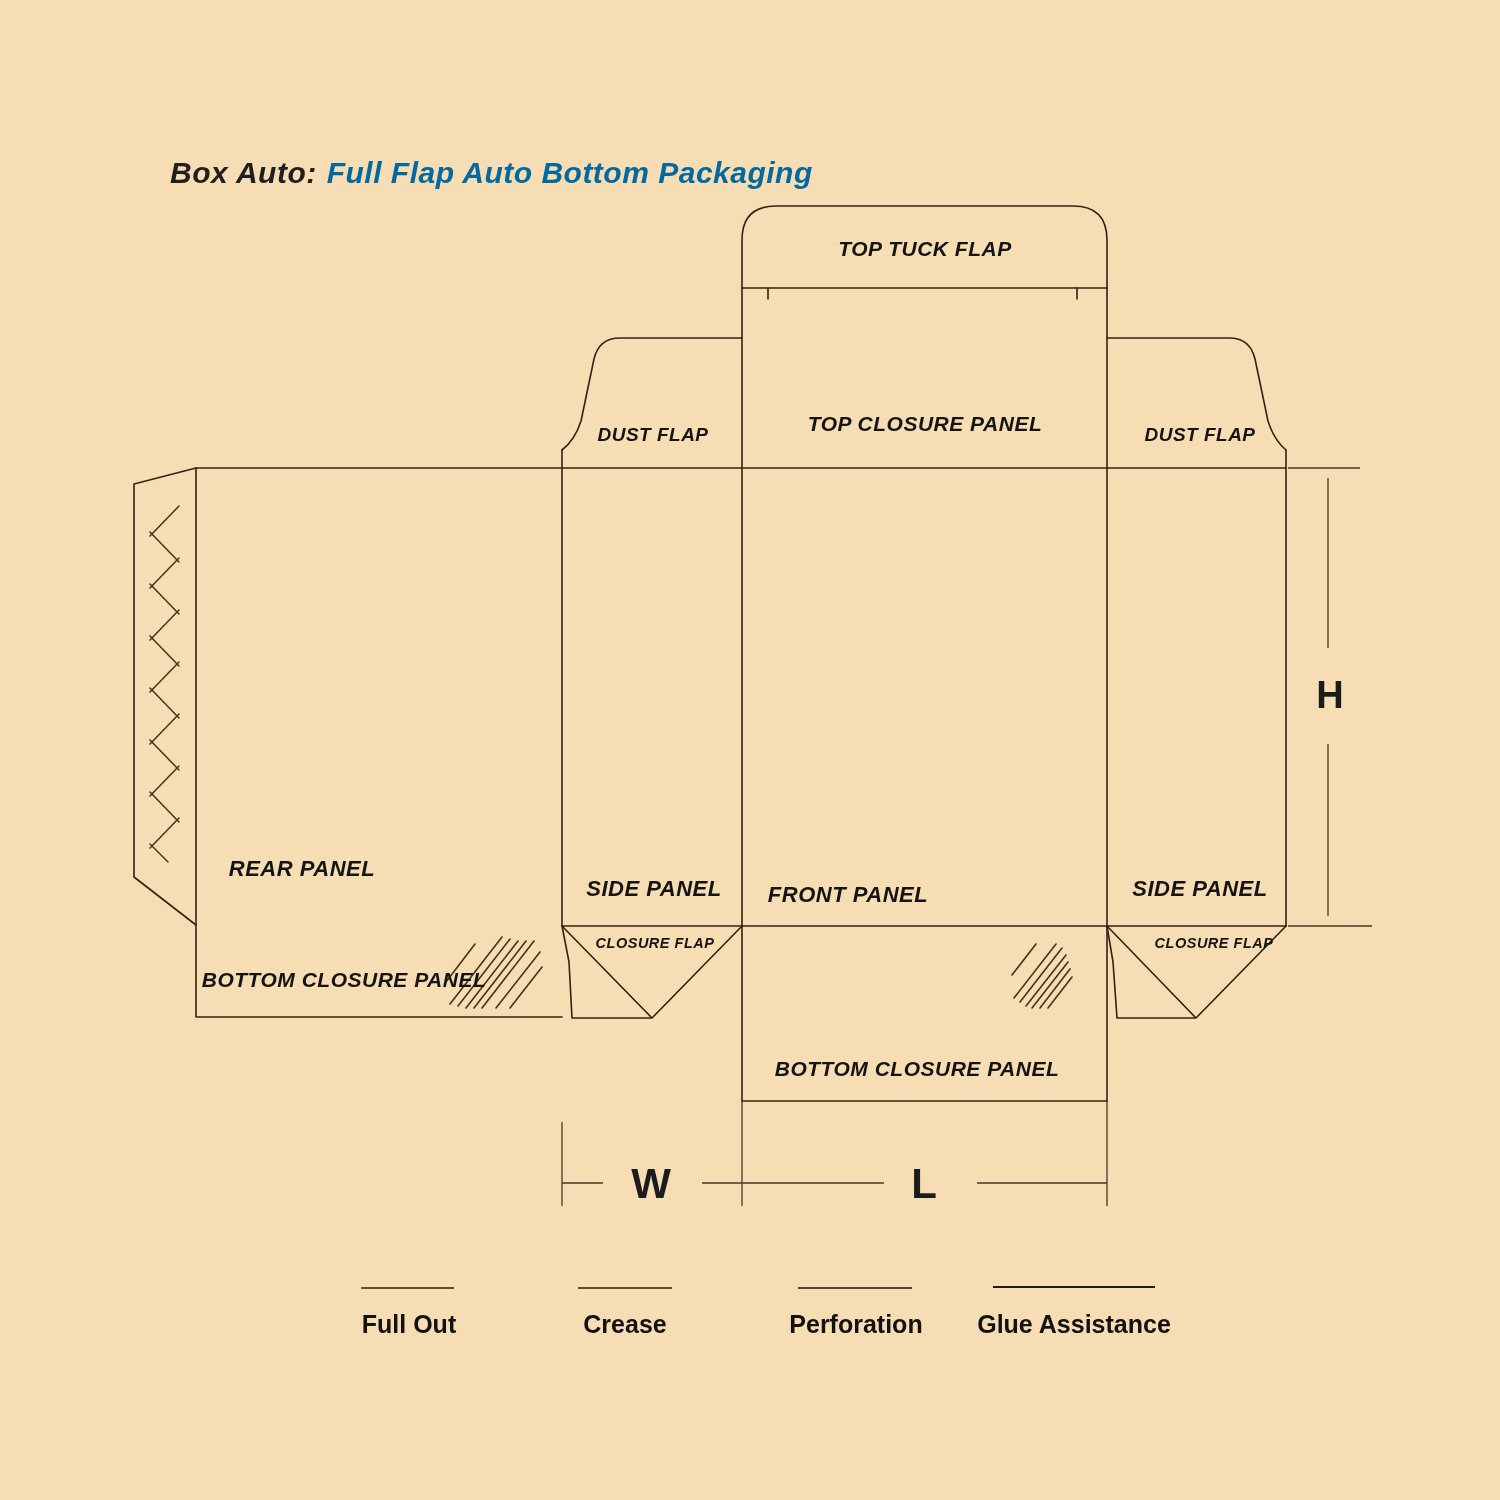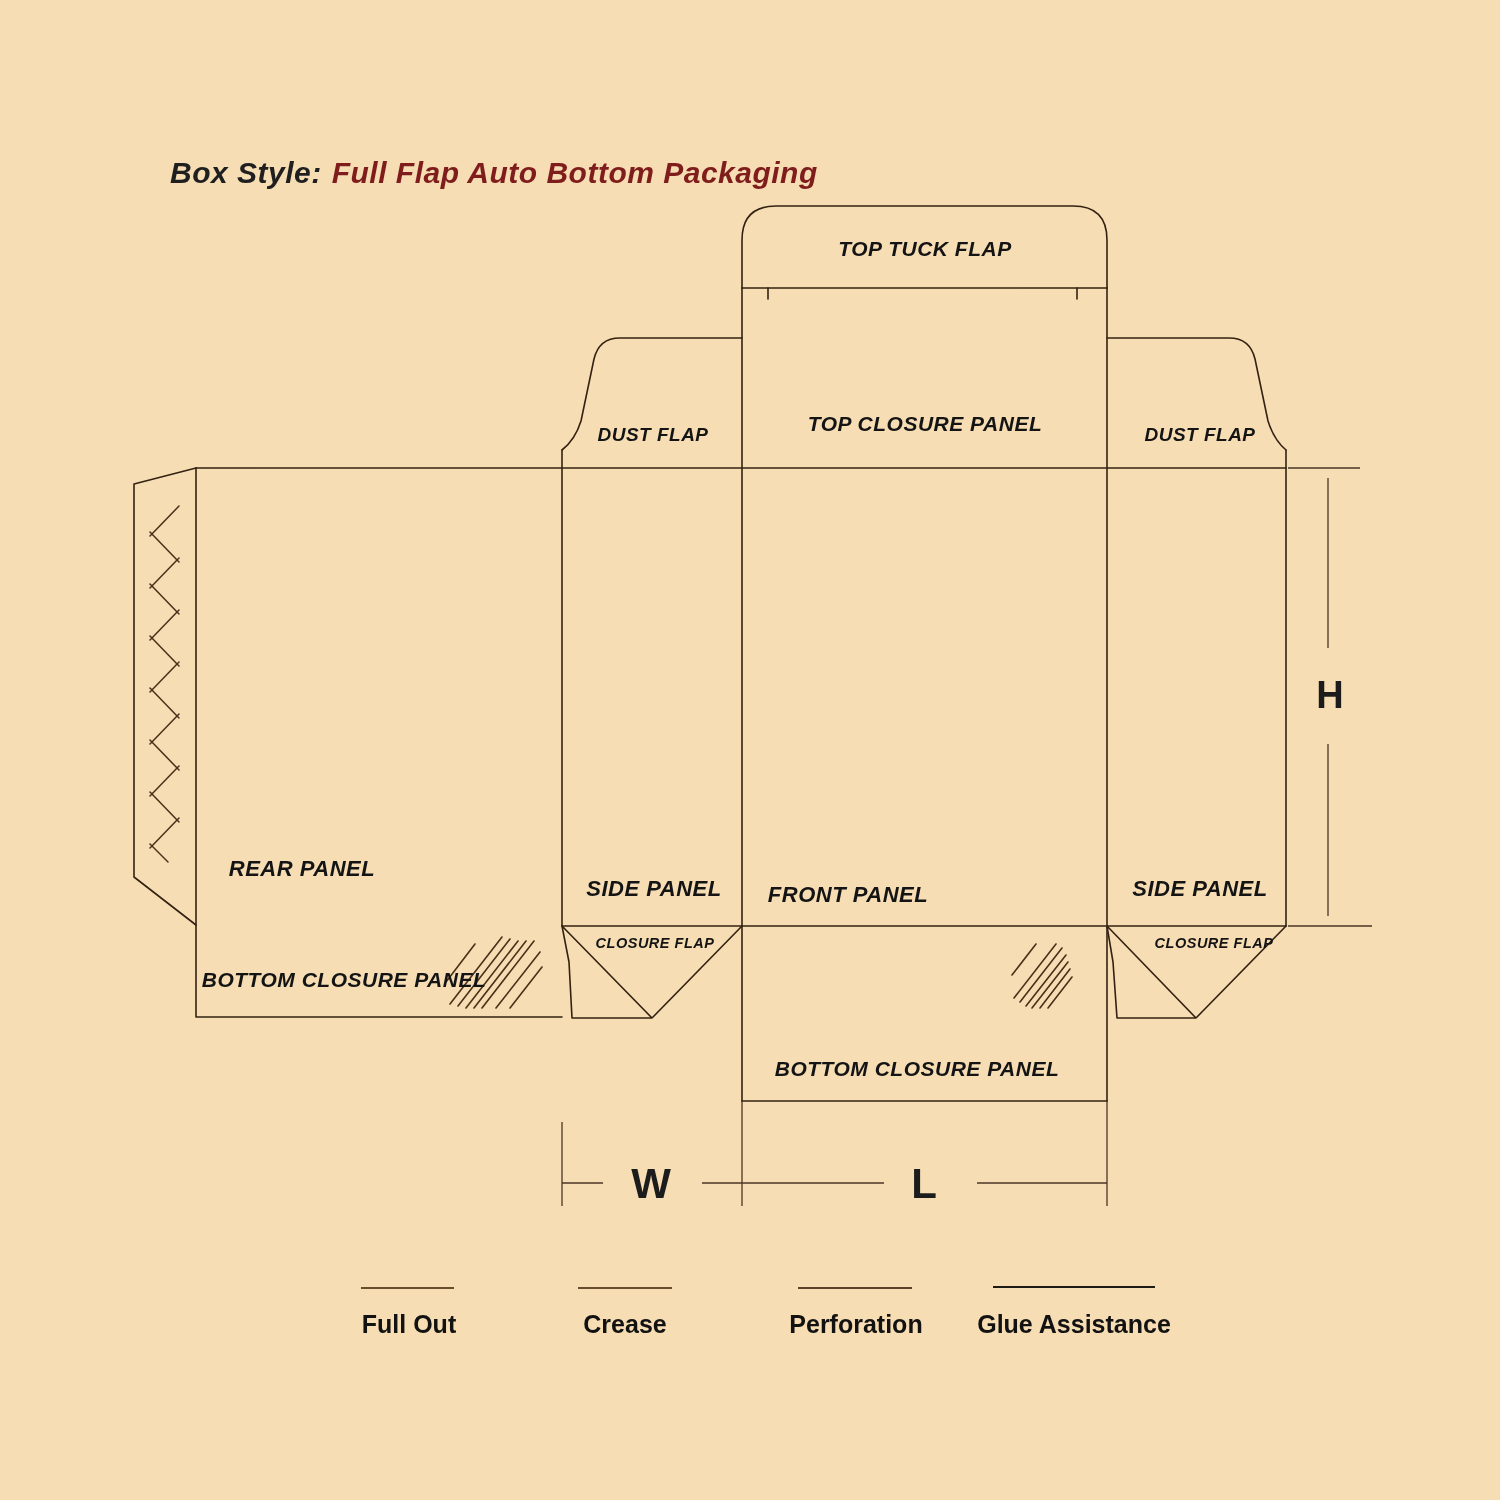--- a/index.html
+++ b/index.html
@@ -19,21 +19,21 @@
     position: absolute;
     left: 170px;
     top: 156px;
     font-size: 30px;
     font-weight: 700;
     font-style: italic;
     letter-spacing: 0.5px;
     white-space: nowrap;
   }
   .title .t-prefix { color: #1f1f1f; margin-right: 10px; }
-  .title .t-name   { color: #7f1d1d; }
+  .title .t-name   { color: #0369a1; }
 
   svg.dieline {
     position: absolute;
     left: 0;
     top: 0;
   }
   .cut {
     fill: none;
     stroke: #332211;
     stroke-width: 1.6;
@@ -91,21 +91,21 @@
   .fs14 { font-size: 14.5px; }
   .fs38 { font-size: 38px; }
   .fs42 { font-size: 42px; }
 </style>
 </head>
 <body>
 
 <div class="stage">
 
   <div class="title">
-    <span class="t-prefix">Box Style:</span><span class="t-name">Full Flap Auto Bottom Packaging</span>
+    <span class="t-prefix">Box Auto:</span><span class="t-name">Full Flap Auto Bottom Packaging</span>
   </div>
 
   <svg class="dieline" width="1500" height="1500" viewBox="0 0 1500 1500">
 
     <g>
 
       <path class="cut" d="M196,468 H1286"></path>
 
       <path class="cut" d="M196,468 V1017 H562"></path>
 

